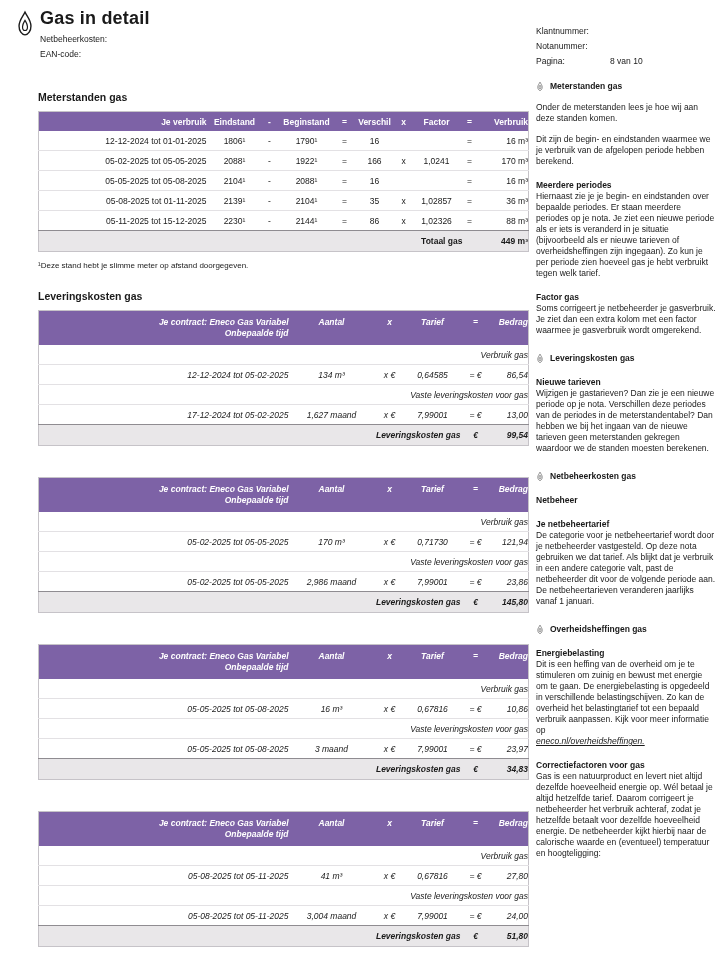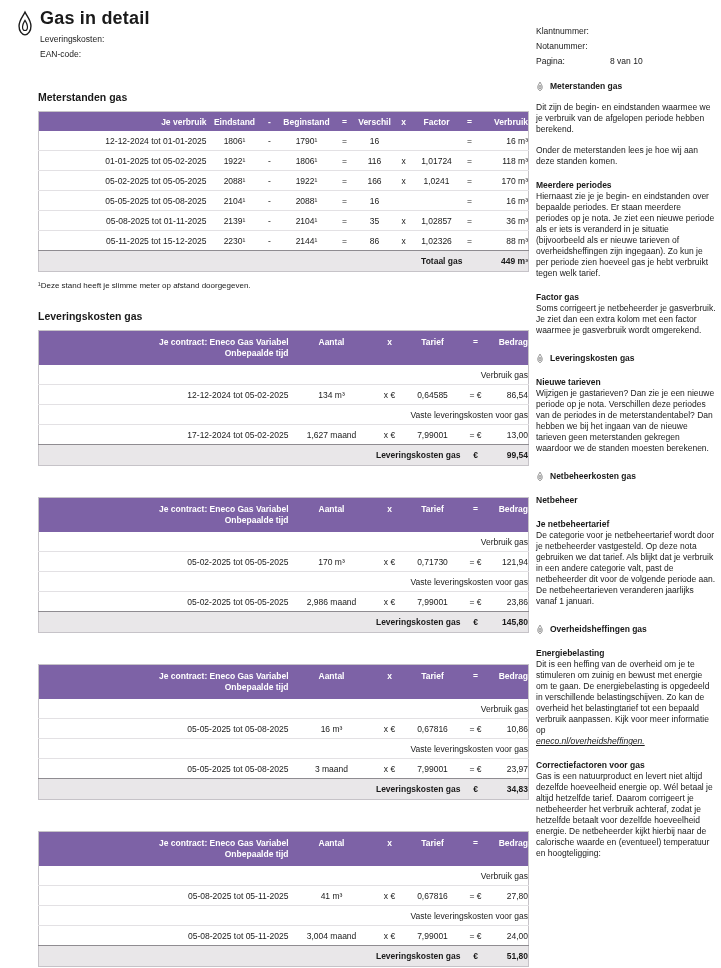--- a/index.html
+++ b/index.html
@@ -28,21 +28,21 @@
   .col-num { text-align:center; }
   .col-op  { text-align:center; }
   .col-last { text-align:right; padding-right:0; }
   tbody tr + tr td { border-top:1px solid #e3e1e4; }
   .total-row td {
     background:#e9e7e9; border-top:1px solid #8f8c91; font-weight:bold; padding:5px 0;
   }
   .lk-head th { vertical-align:top; padding-top:6px; padding-bottom:6px; }
   .contract-name { line-height:11px; }
   .footnote { font-size:8px; margin-top:9px; }
-  .lk-block { margin-bottom:31px; }
+  .lk-block { margin-bottom:31px;font-style:italic; }
 
   
   .sidebar { position:absolute; left:536px; top:26px; width:180px; font-size:8.5px; line-height:11px; }
   .meta-row { display:flex; margin-bottom:4px; }
   .meta-label { width:74px; flex:0 0 auto; }
   .side-heading { display:flex; align-items:center; font-weight:bold; margin-top:17px; }
   .side-flame { width:8px; height:11px; margin-right:6px; color:#6e6e6e; flex:0 0 auto; }
   .side-p { margin:10px 0 0 0; }
   .side-sub { font-weight:bold; margin:13px 0 0 0; }
   .side-sub + .side-p { margin-top:0; }
@@ -53,21 +53,21 @@
 
 <div class="main">
 
   <div class="page-header">
     <svg class="big-flame" viewBox="0 0 24 30">
       <path d="M12 2 C9.2 7.5 5.5 11 5.5 17.2 C5.5 22.5 8.4 26.8 12 26.8 C15.6 26.8 18.5 22.5 18.5 17.2 C18.5 11 14.8 7.5 12 2 Z" fill="none" stroke="currentColor" stroke-width="1.5"></path>
       <path d="M12 11 C10.6 13.4 9.3 15 9.3 17.9 C9.3 20.3 10.5 22.1 12 22.1 C13.5 22.1 14.7 20.3 14.7 17.9 C14.7 15 13.4 13.4 12 11 Z" fill="none" stroke="currentColor" stroke-width="1.3"></path>
     </svg>
     <div class="head-text">
       <h1>Gas in detail</h1>
-      <div class="addr-line">Leveringskosten:</div>
+      <div class="addr-line">Netbeheerkosten:</div>
       <div class="addr-line">EAN-code:</div>
     </div>
   </div>
 
   <div class="content">
     <div class="section-title">Meterstanden gas</div>
 
     <table class="boxed">
       <colgroup>
         <col style="width:168px">
@@ -103,32 +103,20 @@
             <td class="col-op">-</td>
             <td class="col-num">1790¹</td>
             <td class="col-op">=</td>
             <td class="col-num">16</td>
             <td class="col-op"></td>
             <td class="col-num"></td>
             <td class="col-op">=</td>
             <td class="col-last">16 m³</td>
           </tr>
 
-          <tr>
-            <td class="col-left">01-01-2025 tot 05-02-2025</td>
-            <td class="col-num">1922¹</td>
-            <td class="col-op">-</td>
-            <td class="col-num">1806¹</td>
-            <td class="col-op">=</td>
-            <td class="col-num">116</td>
-            <td class="col-op">x</td>
-            <td class="col-num">1,01724</td>
-            <td class="col-op">=</td>
-            <td class="col-last">118 m³</td>
-          </tr>
 
           <tr>
             <td class="col-left">05-02-2025 tot 05-05-2025</td>
             <td class="col-num">2088¹</td>
             <td class="col-op">-</td>
             <td class="col-num">1922¹</td>
             <td class="col-op">=</td>
             <td class="col-num">166</td>
             <td class="col-op">x</td>
             <td class="col-num">1,0241</td>
@@ -177,21 +165,21 @@
           </tr>
         </tbody>
       <tbody>
         <tr class="total-row">
           <td class="col-left" colspan="8">Totaal gas</td>
           <td class="col-last" colspan="2">449 m³</td>
         </tr>
       </tbody>
     </table>
 
-    <div class="footnote">¹Deze stand heeft je slimme meter op afstand doorgegeven.</div>
+    <div class="footnote">¹Deze stand hebt je slimme meter op afstand doorgegeven.</div>
 
     <div class="section-title" style="margin-top:20px;">Leveringskosten gas</div>
 
     <div>
 
         <table class="boxed lk-block">
           <colgroup>
             <col style="width:250px">
             <col style="width:86px">
             <col style="width:30px">
@@ -417,22 +405,22 @@
     <span>8 van 10</span>
   </div>
 
   <div class="side-heading" style="margin-top:14px;">
     <svg class="side-flame" viewBox="0 0 24 30">
       <path d="M12 2 C9.2 7.5 5.5 11 5.5 17.2 C5.5 22.5 8.4 26.8 12 26.8 C15.6 26.8 18.5 22.5 18.5 17.2 C18.5 11 14.8 7.5 12 2 Z" fill="none" stroke="currentColor" stroke-width="2.4"></path>
       <path d="M12 11 C10.6 13.4 9.3 15 9.3 17.9 C9.3 20.3 10.5 22.1 12 22.1 C13.5 22.1 14.7 20.3 14.7 17.9 C14.7 15 13.4 13.4 12 11 Z" fill="none" stroke="currentColor" stroke-width="2.2"></path>
     </svg>
     <span>Meterstanden gas</span>
   </div>
+  <p class="side-p">Onder de meterstanden lees je hoe wij aan deze standen komen.</p>
   <p class="side-p">Dit zijn de begin- en eindstanden waarmee we je verbruik van de afgelopen periode hebben berekend.</p>
-  <p class="side-p">Onder de meterstanden lees je hoe wij aan deze standen komen.</p>
   <p class="side-sub">Meerdere periodes</p>
   <p class="side-p">Hiernaast zie je je begin- en eindstanden over bepaalde periodes. Er staan meerdere periodes op je nota. Je ziet een nieuwe periode als er iets is veranderd in je situatie (bijvoorbeeld als er nieuwe tarieven of overheidsheffingen zijn ingegaan). Zo kun je per periode zien hoeveel gas je hebt verbruikt tegen welk tarief.</p>
   <p class="side-sub">Factor gas</p>
   <p class="side-p">Soms corrigeert je netbeheerder je gasverbruik. Je ziet dan een extra kolom met een factor waarmee je gasverbruik wordt omgerekend.</p>
 
   <div class="side-heading">
     <svg class="side-flame" viewBox="0 0 24 30">
       <path d="M12 2 C9.2 7.5 5.5 11 5.5 17.2 C5.5 22.5 8.4 26.8 12 26.8 C15.6 26.8 18.5 22.5 18.5 17.2 C18.5 11 14.8 7.5 12 2 Z" fill="none" stroke="currentColor" stroke-width="2.4"></path>
       <path d="M12 11 C10.6 13.4 9.3 15 9.3 17.9 C9.3 20.3 10.5 22.1 12 22.1 C13.5 22.1 14.7 20.3 14.7 17.9 C14.7 15 13.4 13.4 12 11 Z" fill="none" stroke="currentColor" stroke-width="2.2"></path>
     </svg>

